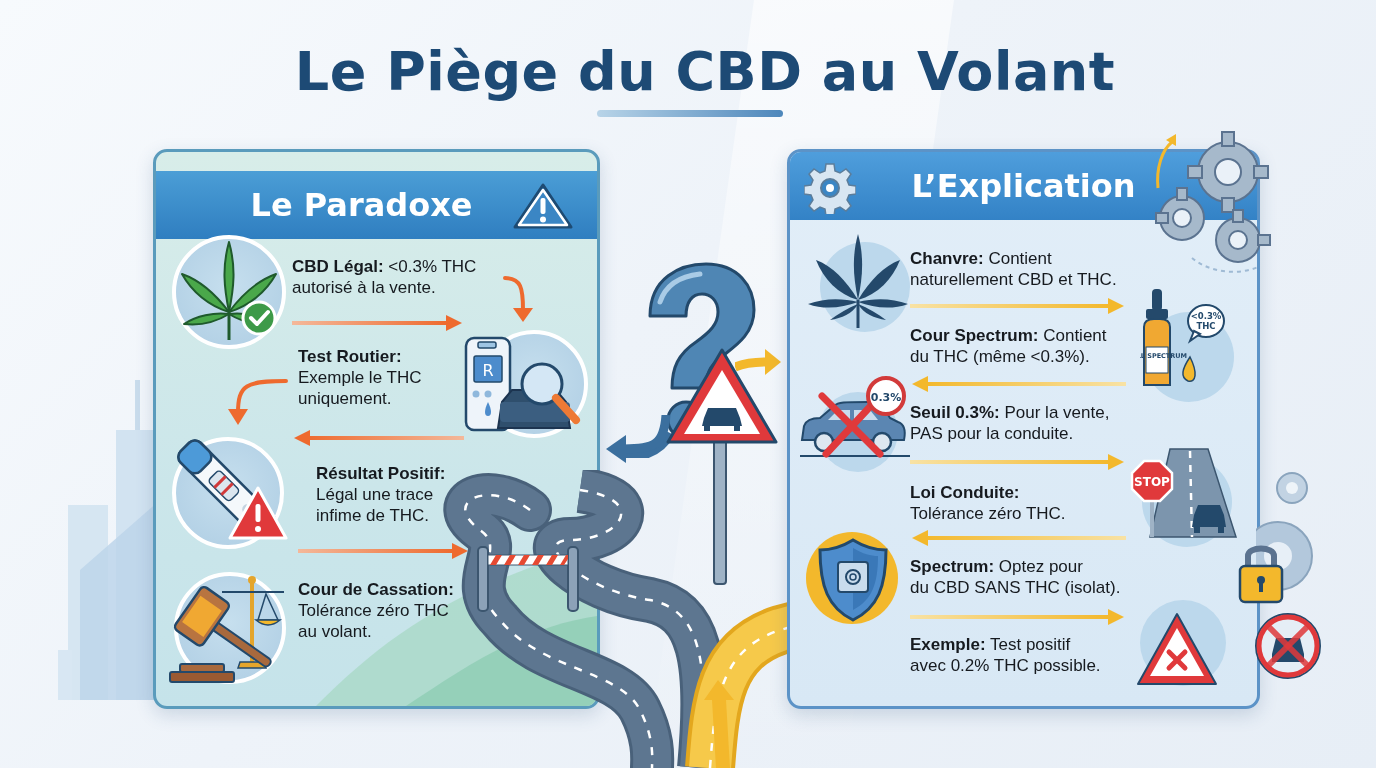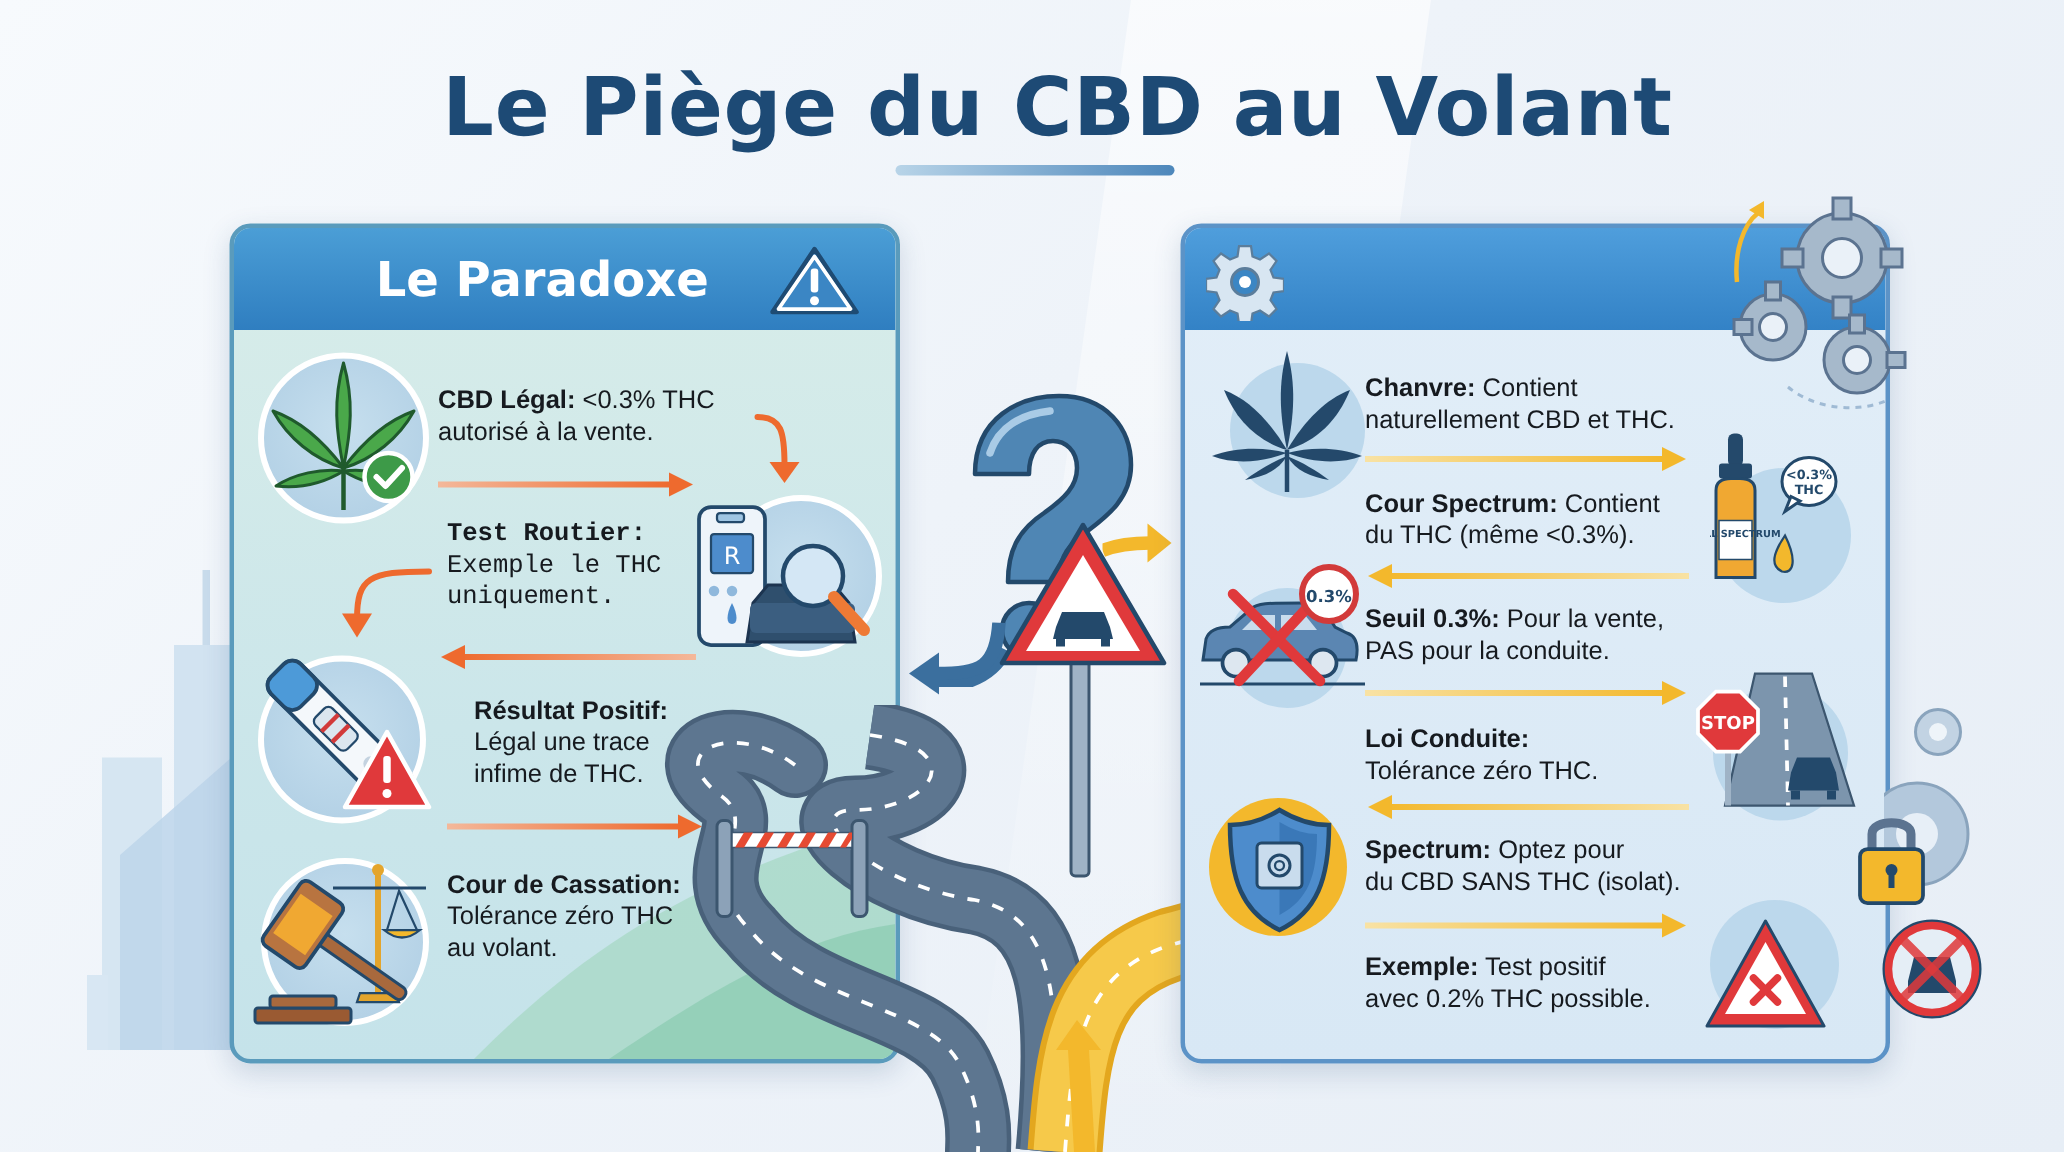--- a/index.html
+++ b/index.html
@@ -38,21 +38,21 @@
     border: 3px solid #5c93c7;
     background: linear-gradient(180deg, #e2eef8 0%, #d8e8f5 100%);
   }
   .panel-header {
     height: 68px; display: flex; align-items: center; justify-content: center;
     background: linear-gradient(180deg, #4b9ed6 0%, #2f7ec0 100%);
     color: #fff; font-family: "DejaVu Sans", sans-serif; font-weight: bold; font-size: 32px;
     position: relative;
   }
   .panel-right .panel-header { background: linear-gradient(180deg, #4f9edc 0%, #3382c6 100%); }
-  .panel-left .panel-header { padding-right: 30px; }
+  .panel-left .panel-header { padding-right: 30px; margin-top: 19px; }
   .hdr-icon { position: absolute; }
 
   .hills { position: absolute; left: 0; bottom: 0; width: 441px; height: 200px; }
   .item-text {
     position: absolute; font-size: 17px; line-height: 21px; color: #161a1f;
   }
   .item-text b { font-weight: bold; }
   .icon-circle {
     position: absolute; border-radius: 50%;
     background: radial-gradient(circle at 50% 45%, #c6dfee 0%, #aecde3 100%);
@@ -137,21 +137,21 @@
     <path d="M24 70 C 20 78, 20 84, 24 84 C 28 84, 28 78, 24 70 Z" fill="#4d8ccc"></path>
     <path d="M38 70 L48 58 L92 58 L102 70 L106 96 L34 96 Z" fill="#2f4f6d" stroke="#1c3450" stroke-width="2"></path>
     <rect x="36" y="70" width="70" height="20" rx="4" fill="#3b5e80"></rect>
     <circle cx="78" cy="52" r="20" fill="#d4e7f5" stroke="#23496b" stroke-width="3"></circle>
     <path d="M92 66 L112 88" stroke="#ee7a35" stroke-width="8" stroke-linecap="round"></path>
   </svg>
   <svg style="position:absolute; left:60px; top:225px;" width="74" height="52" viewBox="0 0 74 52">
     <path d="M70 4 C 30 4, 22 8, 22 36" fill="none" stroke="#ee6a2e" stroke-width="4" stroke-linecap="round"></path>
     <path d="M12 32 L22 48 L32 32 Z" fill="#ee6a2e"></path>
   </svg>
-  <div class="item-text" style="left:142px; top:194px; width:180px;font-family:Liberation Mono, monospace;">
+  <div class="item-text" style="left:142px; top:194px; width:180px;">
     <b>Test Routier:</b><br>
     <span>Exemple le THC</span><br>
     <span>uniquement.</span>
   </div>
   <svg style="position:absolute; left:136px; top:276px;" width="172" height="20" viewBox="0 0 172 20">
     <defs>
         <linearGradient id="ora2" x1="1" x2="0">
           <stop offset="0" stop-color="#f4b89a"></stop>
           <stop offset="1" stop-color="#ee6a2e"></stop>
         </linearGradient>
@@ -268,20 +268,21 @@
 
 <section class="panel panel-right">
   <div class="panel-header">
     <svg class="hdr-icon" style="left:14px; top:10px;" width="52" height="52" viewBox="0 0 52 52">
       <g fill="#d8e6f2" stroke="#5b7d9b" stroke-width="1.5">
         <path d="M22 2 h8 l1 7 l5 2 l6 -4 l5 5 l-4 6 l2 5 l7 1 v8 l-7 1 l-2 5 l4 6 l-5 5 l-6 -4 l-5 2 l-1 7 h-8 l-1 -7 l-5 -2 l-6 4 l-5 -5 l4 -6 l-2 -5 l-7 -1 v-8 l7 -1 l2 -5 l-4 -6 l5 -5 l6 4 l5 -2 Z"></path>
       </g>
       <circle cx="26" cy="26" r="9" fill="#3b86c4" stroke="#5b7d9b" stroke-width="2"></circle>
       <circle cx="26" cy="26" r="4" fill="#ffffff"></circle>
     </svg>
+    <span>L’Explication</span>
   </div>
 
   <div class="icon-circle plain" style="left:30px; top:90px; width:90px; height:90px;"></div>
   <svg style="position:absolute; left:16px; top:78px;" width="104" height="100" viewBox="0 0 104 100">
     <g fill="#24496b">
       <path d="M52 4 C 46 26, 47 46, 52 70 C 57 46, 58 26, 52 4 Z"></path>
       <path d="M52 70 C 40 50, 26 36, 10 30 C 18 50, 32 64, 52 70 Z"></path>
       <path d="M52 70 C 64 50, 78 36, 94 30 C 86 50, 72 64, 52 70 Z"></path>
       <path d="M52 72 C 36 68, 18 68, 2 74 C 18 80, 36 78, 52 72 Z"></path>
       <path d="M52 72 C 68 68, 86 68, 102 74 C 86 80, 68 78, 52 72 Z"></path>

